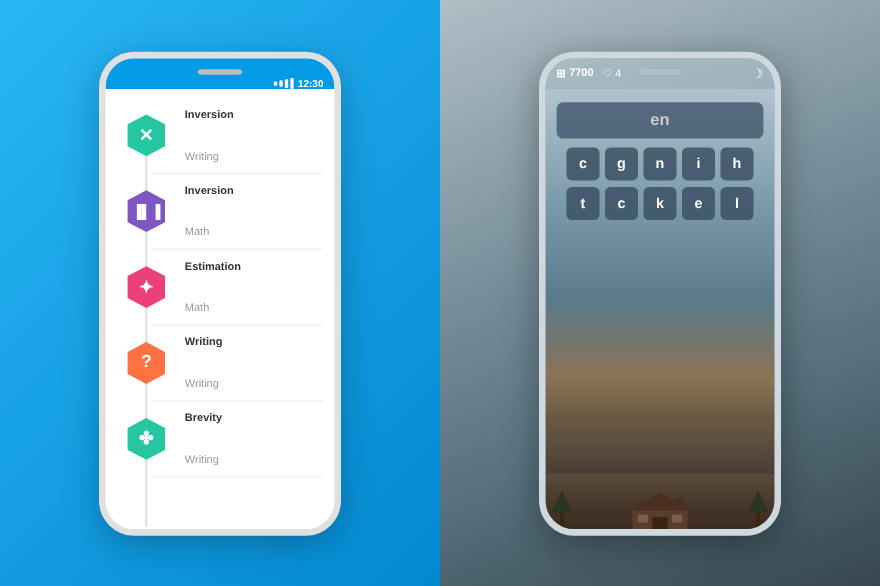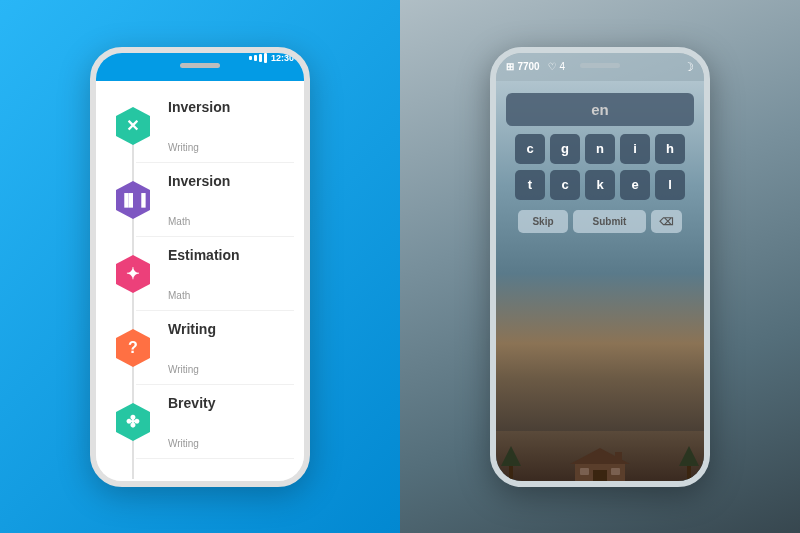--- a/index.html
+++ b/index.html
@@ -56,21 +56,21 @@
       background: #bdbdbd;
       border-radius: 3px;
       z-index: 10;
     }
 
     
     .status-bar-left {
       height: 28px;
       background: #039be5;
       display: flex;
-      align-items: flex-start;
+      align-items: flex-end;
       justify-content: flex-end;
       padding: 0 10px;
       flex-shrink: 0;
     }
 
     .status-bar-left .time {
       color: white;
       font-size: 9px;
       font-weight: bold;
     }
@@ -136,21 +136,21 @@
       font-size: 16px;
       font-weight: bold;
     }
 
     .menu-text {
       display: flex;
       flex-direction: column;
     }
 
     .menu-title {
-      font-size: 14px;
+      font-size: 10px;
       font-weight: 600;
       color: #333;
     }
 
     .menu-subtitle {
       font-size: 10px;
       color: #999;
       margin-top: 27px;
     }
 
@@ -462,25 +462,20 @@
         </div>
         <div class="key-row">
           <div class="key">t</div>
           <div class="key">c</div>
           <div class="key">k</div>
           <div class="key">e</div>
           <div class="key">l</div>
         </div>
       </div>
 
-      <div class="action-row">
-        <div class="btn-skip">Skip</div>
-        <div class="btn-submit">Submit</div>
-        <div class="btn-delete">⌫</div>
-      </div>
     </div>
 
     <div class="scenic-bottom">
       <svg class="house-silhouette" viewBox="0 0 80 35" xmlns="http://www.w3.org/2000/svg">
 
         <rect x="15" y="18" width="50" height="17" fill="#5a3e2b"></rect>
 
         <polygon points="10,18 40,2 70,18" fill="#4a3020"></polygon>
 
         <rect x="33" y="24" width="14" height="11" fill="#3a2510"></rect>

